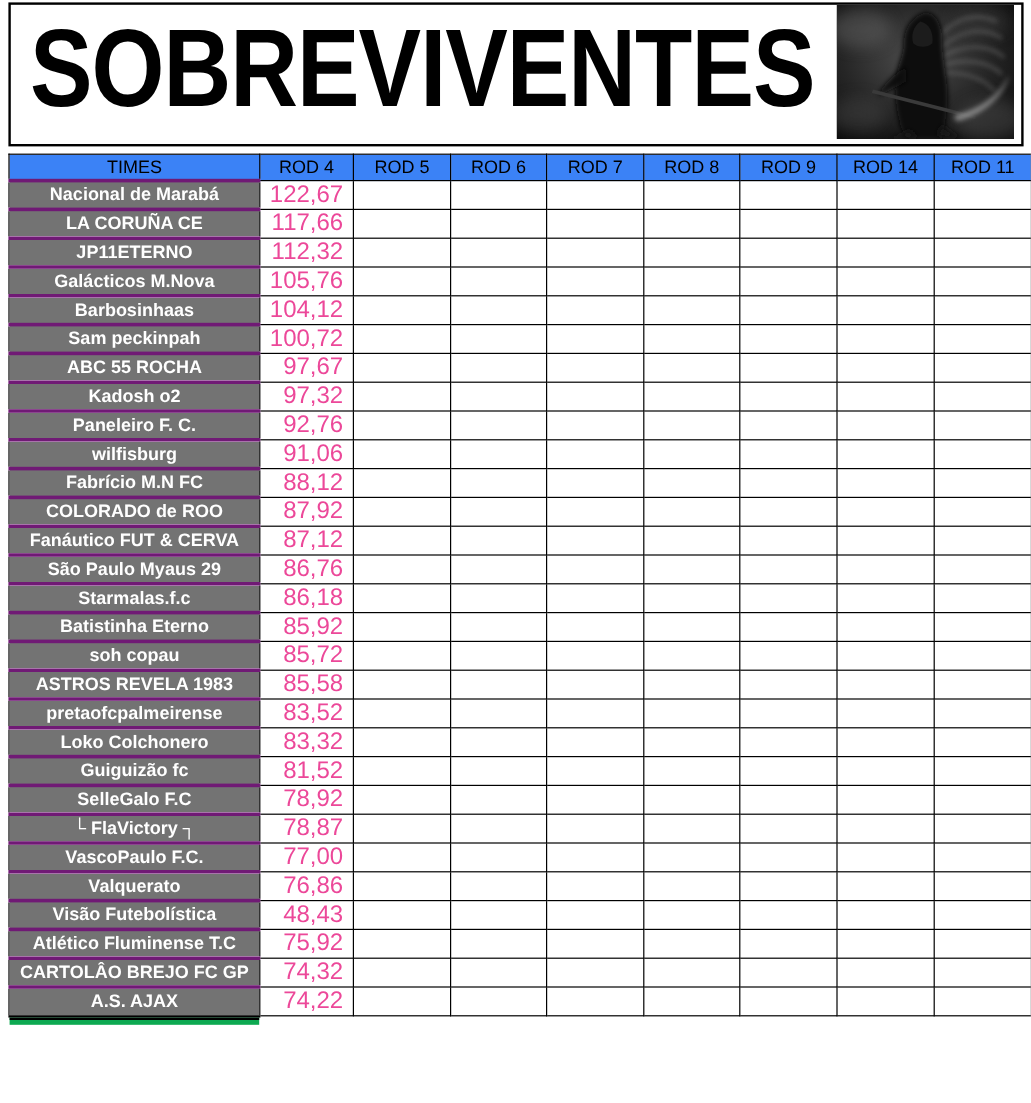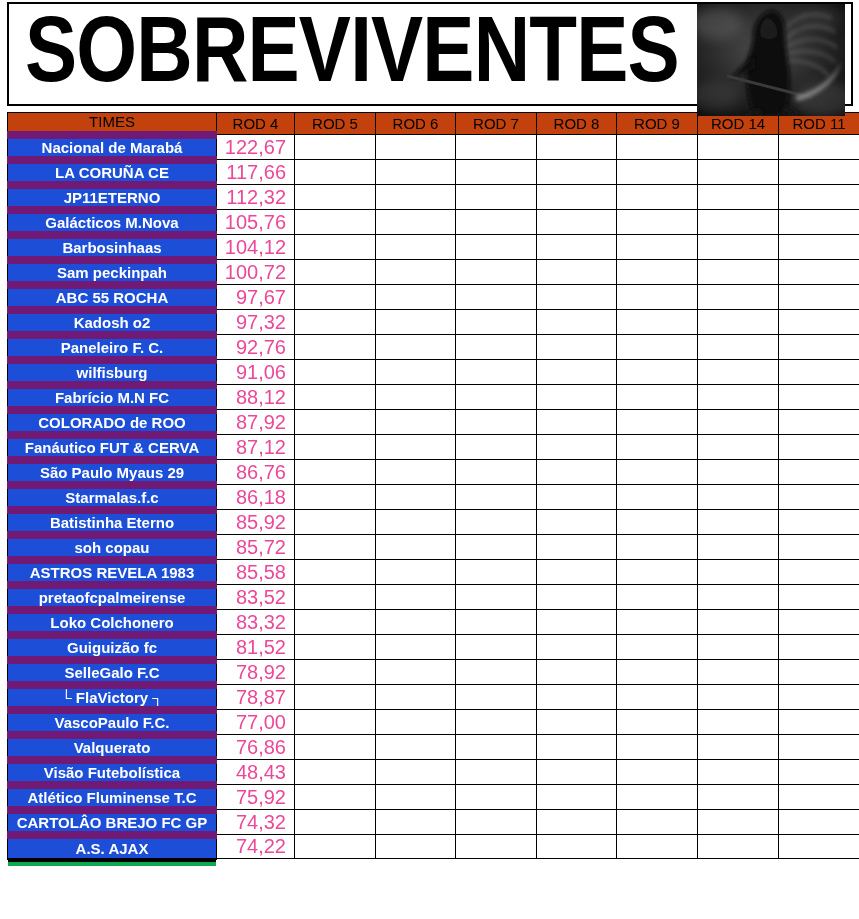--- a/index.html
+++ b/index.html
@@ -1,36 +1,36 @@
 <!DOCTYPE html>
 <html><head>
 <meta charset="utf-8">
 <style>
   * { box-sizing: border-box; margin: 0; padding: 0; }
   html, body { width: 859px; height: 919px; overflow: hidden; background: #ffffff;
     font-family: "Liberation Sans", sans-serif; }
 
-  .title-box { position: relative; margin: 2px 0 0 7px; width: 846px; height: 104px;
+  .title-box { position: relative; margin: 2px 0 0 7px; width: 846px; height: 120px;
     border: 2px solid #000; background: #fff; }
   .title { position: absolute; left: 16px; top: 50%;
     transform: translateY(-54%) scaleX(0.85); transform-origin: left center;
     font-size: 92px; font-weight: 700; letter-spacing: -1px; white-space: nowrap;
     color: #000; }
   .reaper { position: absolute; top: 0; right: 6px; width: 148px; height: 112px;
     overflow: hidden; }
   .reaper svg { display: block; }
 
   table.scores { border-collapse: collapse; table-layout: fixed;
     margin: 6px 0 0 7px; width: 852px; }
-  th { height: 22px; border: 1px solid #000; background: #c2410c;
+  th { height: 22px; border: 1px solid #000; background: #3b82f6;
     font-size: 15px; font-weight: 400; text-align: center; color: #000; }
   td { height: 24px; border: 1px solid #000; background: #fff; overflow: hidden;
     white-space: nowrap; }
-  td.team { background: #1d4ed8; color: #ffffff; font-weight: 700; font-size: 15px;
-    text-align: center; border-top: 8px solid #701a75; border-bottom: 2px solid #000;
+  td.team { background: #737373; color: #ffffff; font-weight: 700; font-size: 15px;
+    text-align: center; border-top: 3px solid #701a75; border-bottom: 2px solid #000;
     border-right: 1px solid #000; }
   td.val { font-size: 20px; color: #ec4899; text-align: right; padding-right: 8px; }
   td.empty { background: #fff; }
 
   .sliver { margin-left: 8px; width: 208px; height: 6px; background: #0da951;
     border-top: 2px solid #000; }
 </style>
 </head>
 <body>
 

